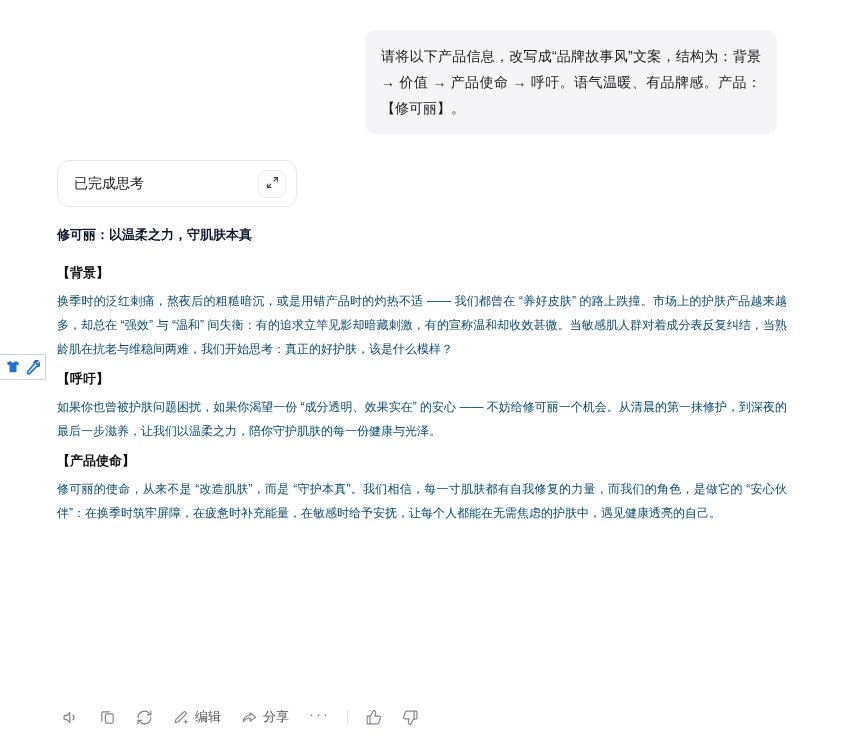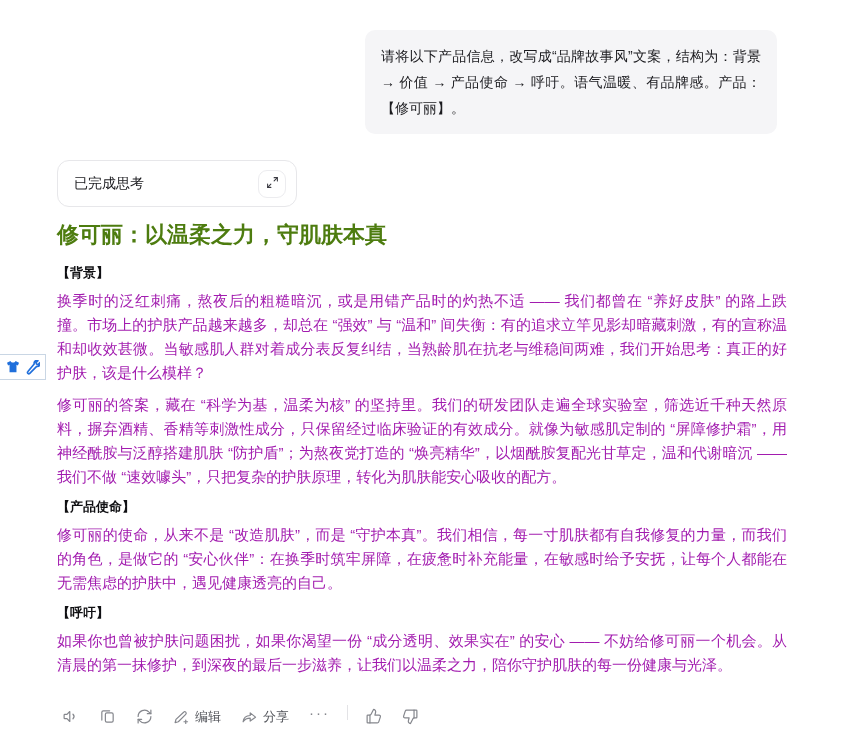--- a/index.html
+++ b/index.html
@@ -39,33 +39,33 @@
   .expand-btn {
     width: 28px; height: 28px;
     border: 1px solid #ececef; border-radius: 9px;
     background: #fff;
     display: flex; align-items: center; justify-content: center;
     color: #3c3c43; cursor: pointer;
   }
 
   
   .answer { position: absolute; left: 57px; top: 224px; width: 730px; color: #1b1b1f; }
-  .answer-title { font-size: 22px; font-weight: bold; line-height: 22px; margin-bottom: 17px; color:#4d7c0f; }
+  .answer-title { font-size: 13px; font-weight: bold; line-height: 22px; margin-bottom: 17px; color:#0f172a; }
   .sec-heading { font-size: 13px; font-weight: bold; line-height: 20px; margin-bottom: 6px; color:#101013; }
   .sec-body {
-    font-size: 15px; line-height: 24px;
+    font-size: 12px; line-height: 24px;
     margin-bottom: 8px;
     text-align: justify;
-    color: #a21caf;
+    color: #0c4a6e;
   }
 
   
   .toolbar {
     position: absolute; left: 59px; top: 705px;
-    display: flex; align-items: flex-start; gap: 14px;
+    display: flex; align-items: center; gap: 14px;
     color: #85878d;
   }
   .tb-btn {
     display: flex; align-items: center; gap: 5px;
     background: none; border: none; cursor: pointer;
     color: #85878d; padding: 3px;
   }
   .tb-btn svg { display: block; }
   .tb-label { font-size: 13px; color: #54565c; }
   .tb-more { font-size: 15px; letter-spacing: 2px; color: #85878d; line-height: 10px; padding-bottom: 6px; }
@@ -106,31 +106,30 @@
 
   <div class="answer">
     <div class="answer-title">修可丽：以温柔之力，守肌肤本真</div>
 
     <div>
       <div class="sec-heading">【背景】</div>
       <p class="sec-body">换季时的泛红刺痛，熬夜后的粗糙暗沉，或是用错产品时的灼热不适 —— 我们都曾在 “养好皮肤” 的路上跌撞。市场上的护肤产品越来越多，却总在 “强效” 与 “温和” 间失衡：有的追求立竿见影却暗藏刺激，有的宣称温和却收效甚微。当敏感肌人群对着成分表反复纠结，当熟龄肌在抗老与维稳间两难，我们开始思考：真正的好护肤，该是什么模样？</p>
     </div>
 
     <div>
-      <p class="sec-body">修可丽的答案，藏在 “科学为基，温柔为核” 的坚持里。我们的研发团队走遍全球实验室，筛选近千种天然原料，摒弃酒精、香精等刺激性成分，只保留经过临床验证的有效成分。就像为敏感肌定制的 “屏障修护霜”，用神经酰胺与泛醇搭建肌肤 “防护盾”；为熬夜党打造的 “焕亮精华”，以烟酰胺复配光甘草定，温和代谢暗沉 —— 我们不做 “速效噱头”，只把复杂的护肤原理，转化为肌肤能安心吸收的配方。</p>
+    </div>
+
+    <div>
+      <div class="sec-heading">【呼吁】</div>
+      <p class="sec-body">如果你也曾被护肤问题困扰，如果你渴望一份 “成分透明、效果实在” 的安心 —— 不妨给修可丽一个机会。从清晨的第一抹修护，到深夜的最后一步滋养，让我们以温柔之力，陪你守护肌肤的每一份健康与光泽。</p>
     </div>
 
     <div>
       <div class="sec-heading">【产品使命】</div>
       <p class="sec-body">修可丽的使命，从来不是 “改造肌肤”，而是 “守护本真”。我们相信，每一寸肌肤都有自我修复的力量，而我们的角色，是做它的 “安心伙伴”：在换季时筑牢屏障，在疲惫时补充能量，在敏感时给予安抚，让每个人都能在无需焦虑的护肤中，遇见健康透亮的自己。</p>
-    </div>
-
-    <div>
-      <div class="sec-heading">【呼吁】</div>
-      <p class="sec-body">如果你也曾被护肤问题困扰，如果你渴望一份 “成分透明、效果实在” 的安心 —— 不妨给修可丽一个机会。从清晨的第一抹修护，到深夜的最后一步滋养，让我们以温柔之力，陪你守护肌肤的每一份健康与光泽。</p>
     </div>
   </div>
 
   <div class="toolbar">
 
     <button class="tb-btn">
       <span>
         <svg width="17" height="17" viewBox="0 0 24 24" fill="none" stroke="currentColor" stroke-width="1.7" stroke-linecap="round" stroke-linejoin="round">
           <path d="M11 5L7 9H4a1 1 0 0 0-1 1v4a1 1 0 0 0 1 1h3l4 4z"></path>
           <path d="M15.5 8.8a4.6 4.6 0 0 1 0 6.4"></path>

